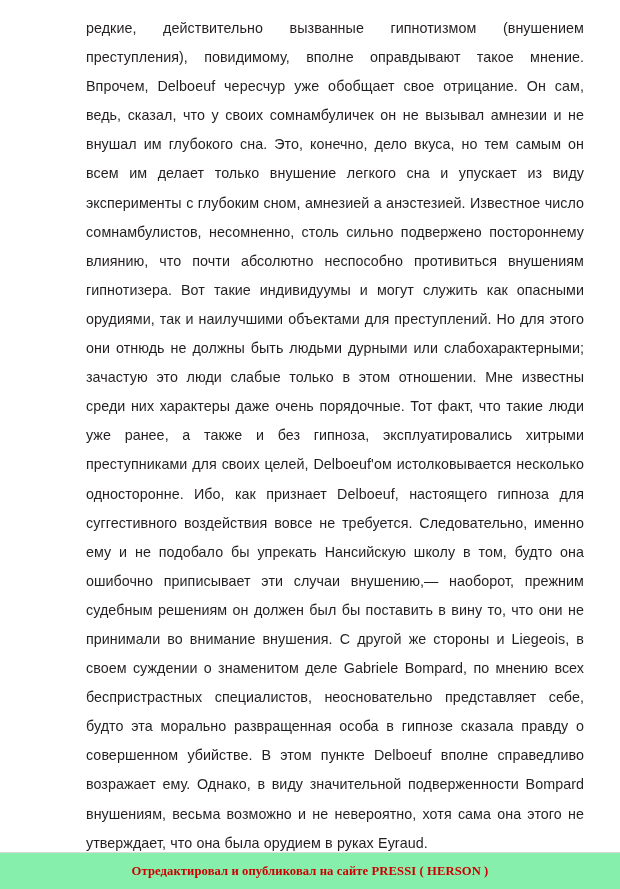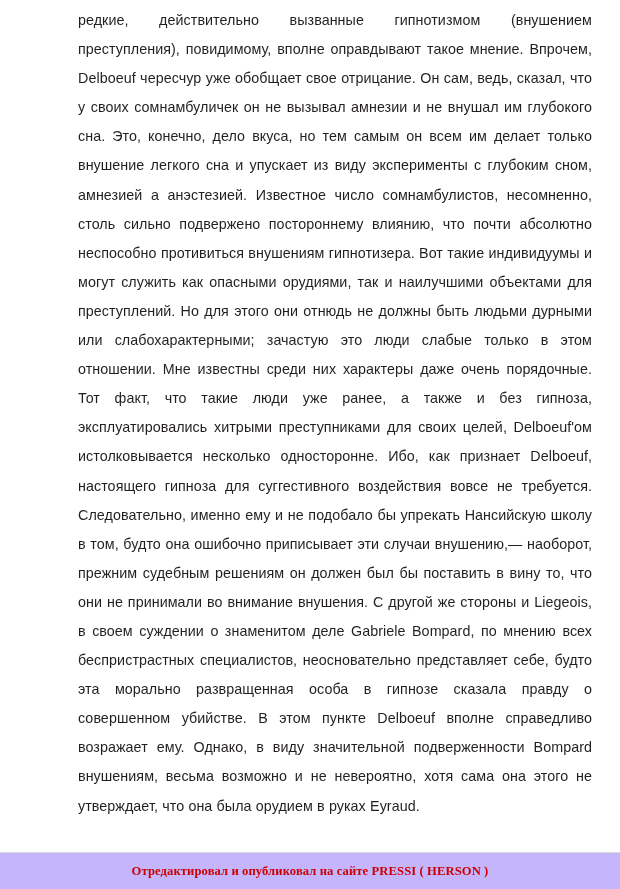--- a/index.html
+++ b/index.html
@@ -19,21 +19,21 @@
     position: relative;
     width: 620px;
     height: 889px;
     box-sizing: border-box;
     padding: 0 28px 0 78px;
   }
   .content {
     padding-top: 6px;
   }
   p.para {
-    margin: 0;
+    margin: 8px;
     font-size: 14.3px;
     line-height: 29.1px;
     text-align: justify;
     text-justify: inter-word;
     color: #231f20;
     letter-spacing: 0.06px;
     word-spacing: 0.2px;
   }
   p.para + p.para {
     margin-top: 29px;
@@ -41,21 +41,21 @@
   p.para.last {
     text-align: left;
   }
   .footer {
     position: absolute;
     left: 0;
     right: 0;
     bottom: 0;
     height: 36px;
     border-top: 1px solid #d9d9d9;
-    background: #c4b5fd;
+    background: #86efac;
     display: flex;
     align-items: center;
     justify-content: center;
   }
   .footer-text {
     color: #cc0000;
     font-size: 12.6px;
     font-weight: bold;
     font-family: "Liberation Serif", serif;
     letter-spacing: 0.1px;

